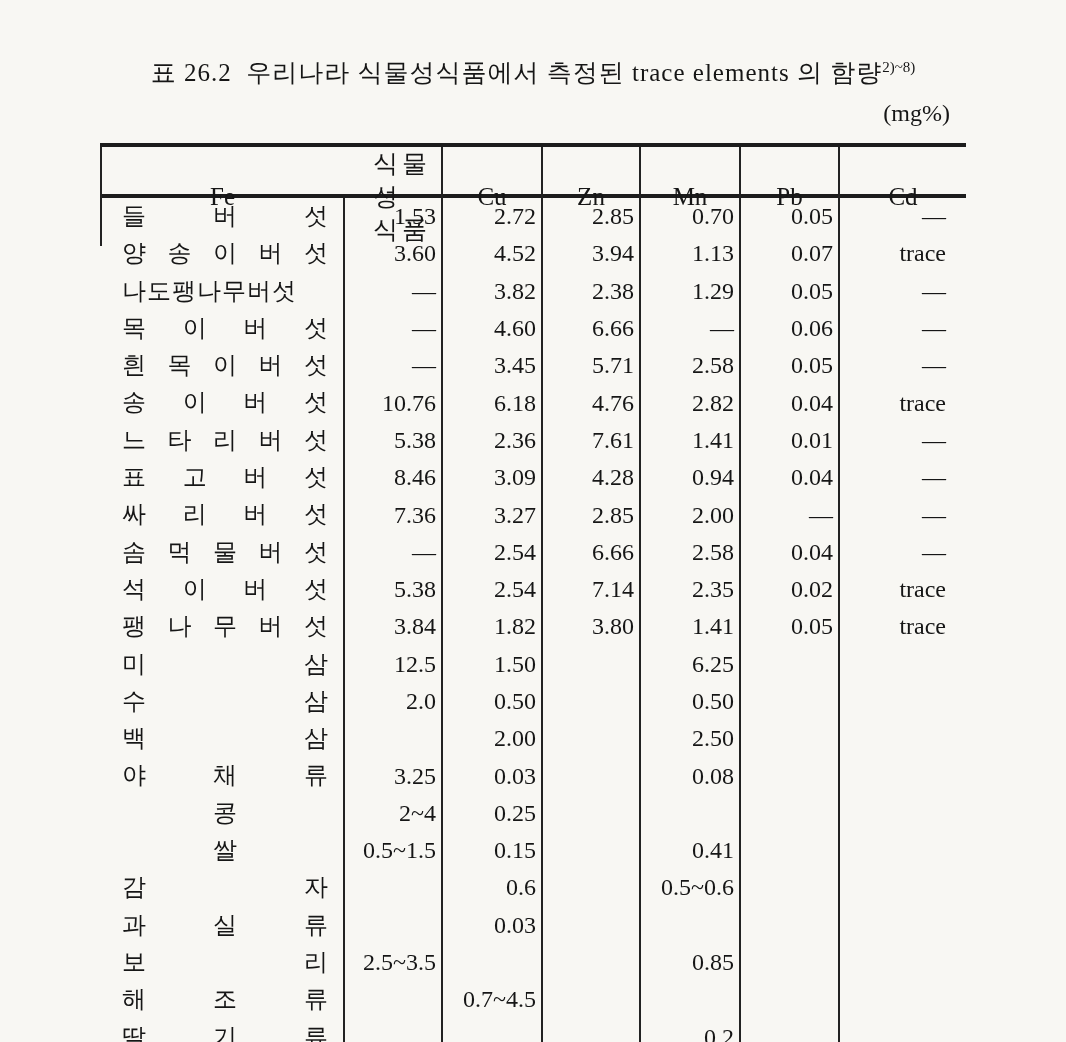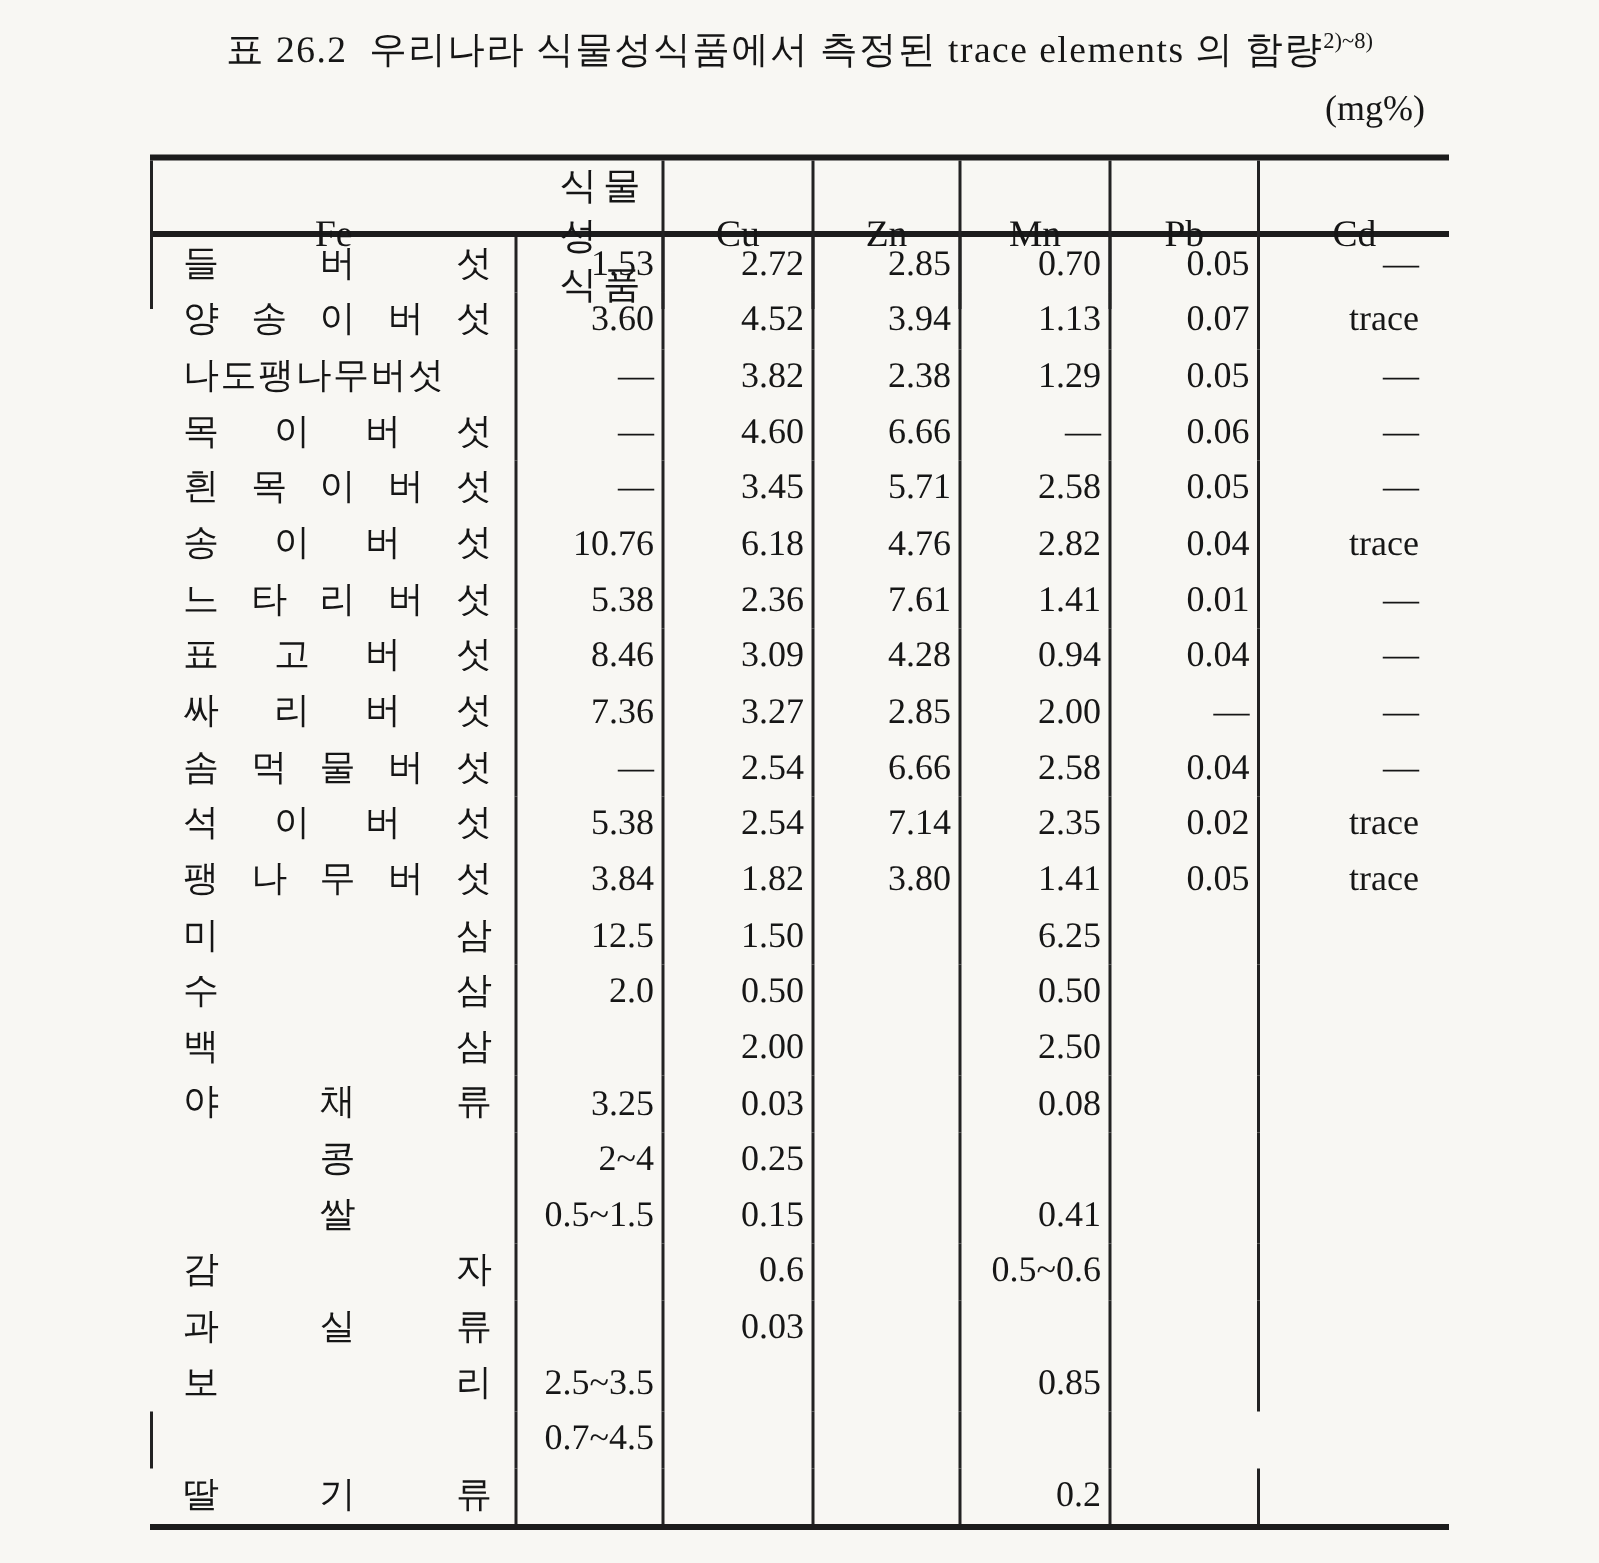--- a/index.html
+++ b/index.html
@@ -3,21 +3,21 @@
 <meta charset="utf-8">
 <style>
   html, body { margin: 0; padding: 0; }
   body {
     width: 1066px; height: 1042px;
     background: #f8f7f3;
     color: #161616;
     font-family: "Liberation Serif", "DejaVu Serif", serif;
     overflow: hidden;
   }
-  .sheet { position: relative; width: 1066px; height: 846px; }
+  .sheet { position: relative; width: 1066px; height: 846px; margin-top: 40px; }
 
   .caption {
     position: absolute; top: 16px; left: 100px; width: 866px;
     text-align: center; font-size: 25px; letter-spacing: 1px;
     white-space: pre;
   }
   .caption sup { font-size: 15px; letter-spacing: 0; }
 
   .unit {
     position: absolute; top: 60px; left: 100px; width: 850px;
@@ -287,20 +287,21 @@
       <div class="cell name">보 리</div>
       <div class="cell">2.5~3.5</div>
       <div class="cell"></div>
       <div class="cell"></div>
       <div class="cell">0.85</div>
       <div class="cell"></div>
       <div class="cell cd"></div>
     </div>
 
     <div class="row">
+      <div class="cell name">해 조 류</div>
       <div class="cell"></div>
       <div class="cell">0.7~4.5</div>
       <div class="cell"></div>
       <div class="cell"></div>
       <div class="cell"></div>
       <div class="cell cd"></div>
     </div>
 
     <div class="row">
       <div class="cell name">딸 기 류</div>

